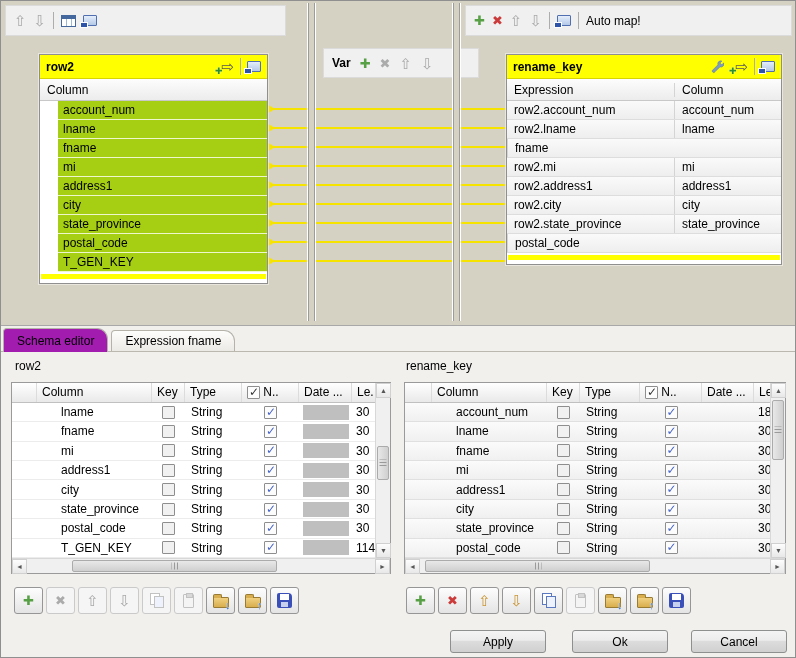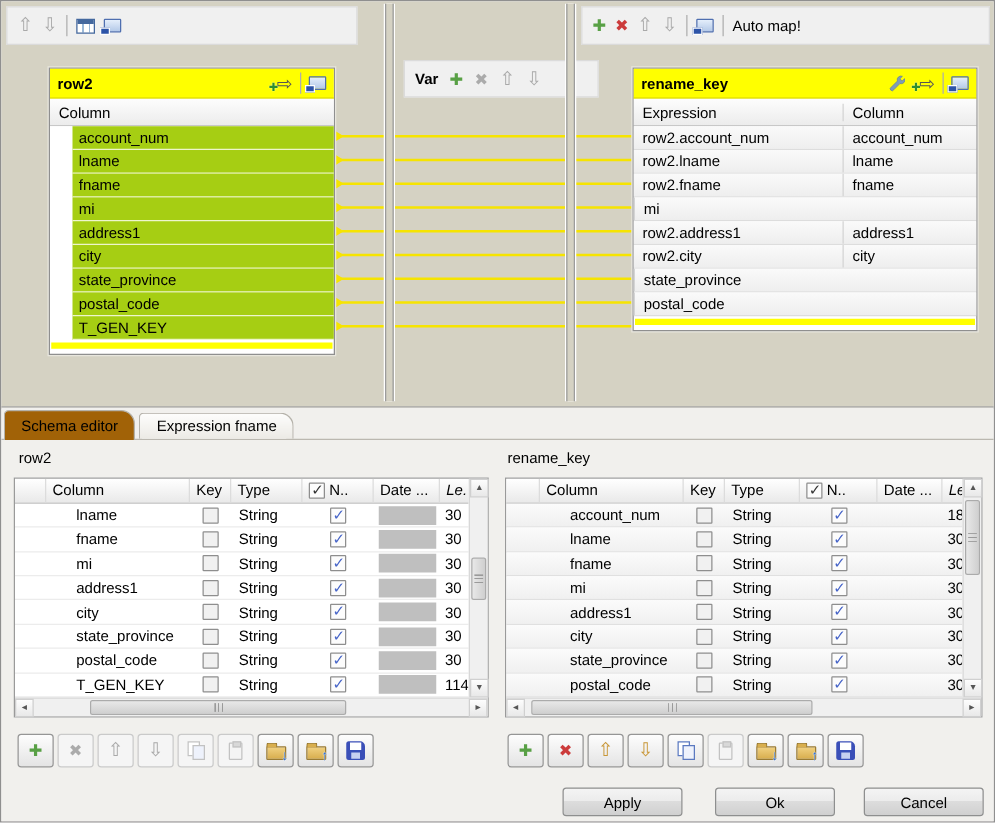--- a/index.html
+++ b/index.html
@@ -55,33 +55,33 @@
   .ocell.colv{flex:1;border-left:1px solid #d4d4d4;}
   .ybar{height:5px;background:#FFFF00;margin:2px 1px 4px 1px;}
   .plusarrow{position:relative;width:18px;height:15px;}
   .plusarrow .arr{position:absolute;right:0;top:-1px;font-size:15px;color:#555;}
   .plusarrow .pl{position:absolute;left:-1px;bottom:-2px;font-size:9px;color:#2e8f2e;font-weight:bold;text-shadow:0 0 1px #fff;}
 
   
   .bottom{position:absolute;left:0;top:326px;width:794px;height:331px;background:#F1F0ED;}
   .tabbar{position:absolute;left:0;top:1px;width:100%;height:24px;display:flex;align-items:flex-end;border-bottom:1px solid #bbb8b0;padding-left:2px;}
   .tab{height:21px;padding:0 13px;display:flex;align-items:center;border:1px solid #b5b2aa;border-bottom:none;border-radius:4px 11px 0 0;background:linear-gradient(#fdfdfc,#eceae5);margin-right:3px;}
-  .tab.active{height:24px;background:#a16207;margin-bottom:-1px;z-index:2;}
+  .tab.active{height:24px;background:#a21caf;margin-bottom:-1px;z-index:2;}
 
   .grouplabel{position:absolute;font-size:12px;}
   .stable{position:absolute;border:1px solid #9a9a9a;background:#fff;display:flex;flex-direction:column;}
   .sbody{display:flex;flex:1;min-height:0;}
   .scontent{flex:1;display:flex;flex-direction:column;overflow:hidden;}
   .shdr,.srow{display:grid;align-items:center;height:20px;}
   .srow{height:19.5px;}
   .left-grid{grid-template-columns:25px 115px 33px 57px 57px 53px 1fr;}
   .right-grid{grid-template-columns:27px 115px 33px 60px 62px 52px 1fr;}
   .shdr{background:linear-gradient(#ffffff,#e9e9e9);border-bottom:1px solid #c0c0c0;height:20px;}
   .shdr .hc{height:100%;display:flex;align-items:center;padding-left:5px;border-right:1px solid #dcdcdc;overflow:hidden;white-space:nowrap;}
-  .shdr .hc:last-child{border-right:none;font-style:italic;}
+  .shdr .hc:last-child{border-right:none;}
   .srow .c{height:100%;display:flex;align-items:center;overflow:hidden;white-space:nowrap;}
   .srow{border-bottom:1px solid #ececec;}
   .srow.bevel{background:linear-gradient(#fbfbfb,#f0f0f0);border-bottom:1px solid #e0e0e0;}
   .c.name{padding-left:24px;}
   .c.typ{padding-left:6px;}
   .c.center{justify-content:center;}
   .c.num{padding-left:4px;}
   .cb{position:relative;width:13px;height:13px;border:1px solid #8e8e8e;background:#fcfcfc;border-radius:1px;}
   .cb.empty{background:#f1f1f1;}
   .cb.checked::after{content:"✓";position:absolute;left:1px;top:-2px;font-size:12px;font-weight:bold;color:#4664c8;}
@@ -249,35 +249,36 @@
       </div>
       <div class="mrow-out">
           <span class="ocell exp">row2.account_num</span>
           <span class="ocell colv">account_num</span>
         </div>
       <div class="mrow-out">
           <span class="ocell exp">row2.lname</span>
           <span class="ocell colv">lname</span>
         </div>
       <div class="mrow-out">
-          <span class="ocell exp">row2.fname</span>
           <span class="ocell colv">fname</span>
         </div>
       <div class="mrow-out">
+          <span class="ocell exp">row2.mi</span>
           <span class="ocell colv">mi</span>
         </div>
       <div class="mrow-out">
           <span class="ocell exp">row2.address1</span>
           <span class="ocell colv">address1</span>
         </div>
       <div class="mrow-out">
           <span class="ocell exp">row2.city</span>
           <span class="ocell colv">city</span>
         </div>
       <div class="mrow-out">
+          <span class="ocell exp">row2.state_province</span>
           <span class="ocell colv">state_province</span>
         </div>
       <div class="mrow-out">
           <span class="ocell colv">postal_code</span>
         </div>
       <div class="ybar"></div>
     </div>
   </div>
 
   <div class="bottom">

